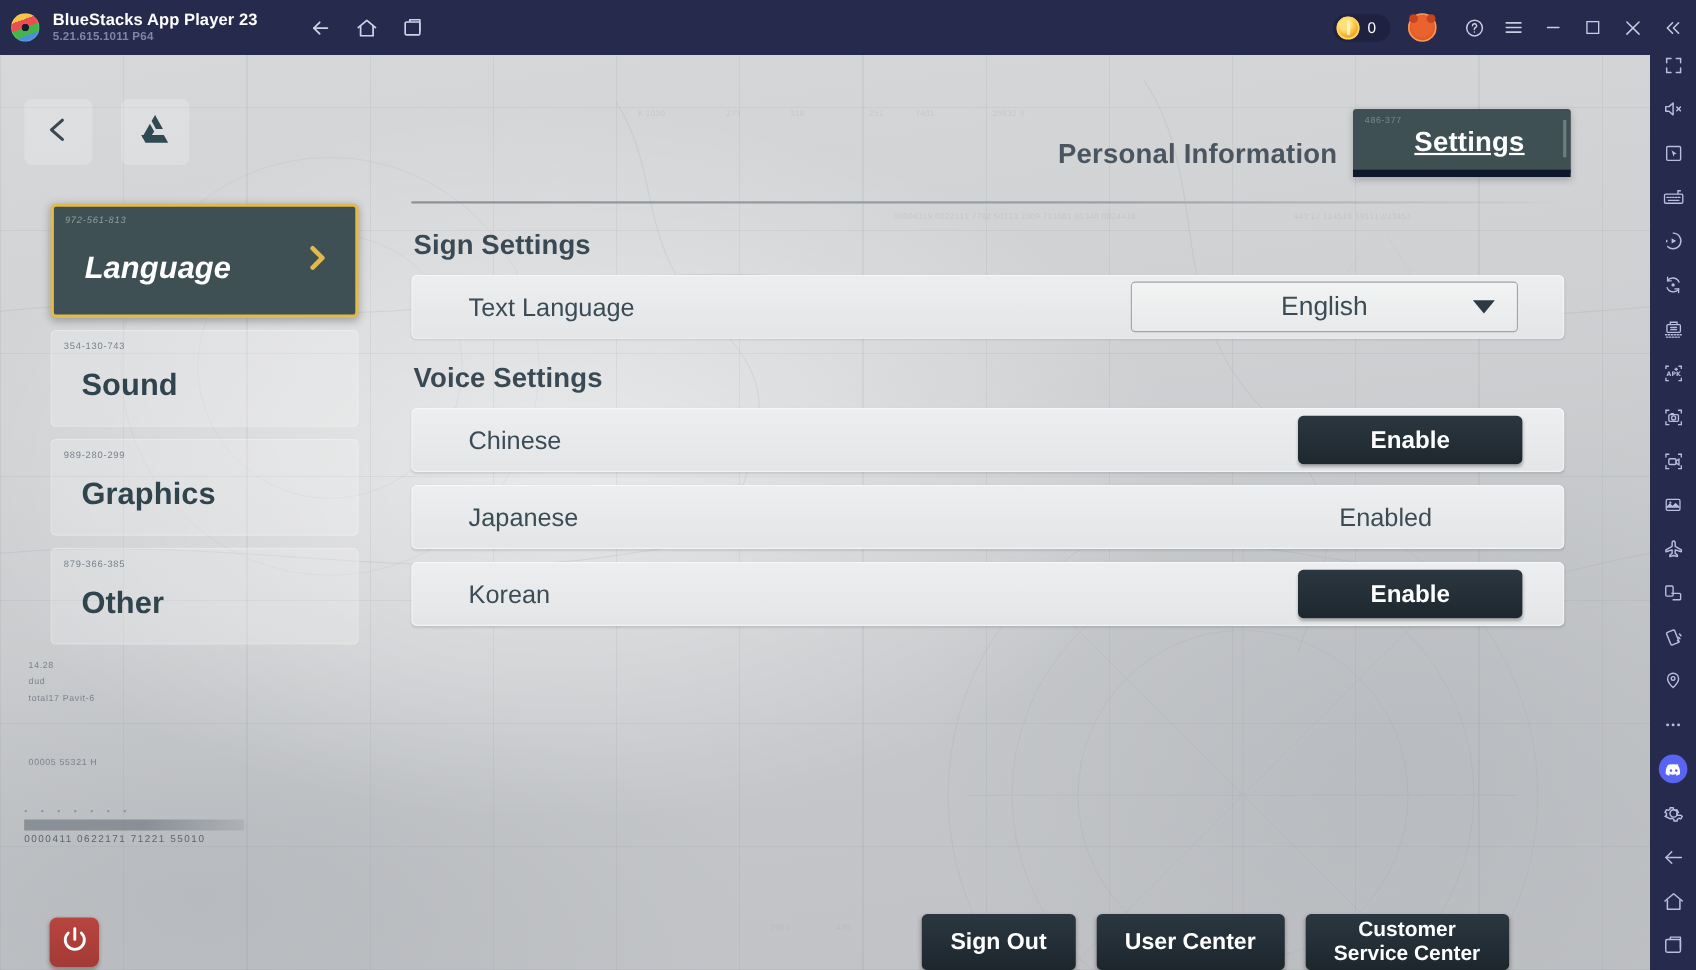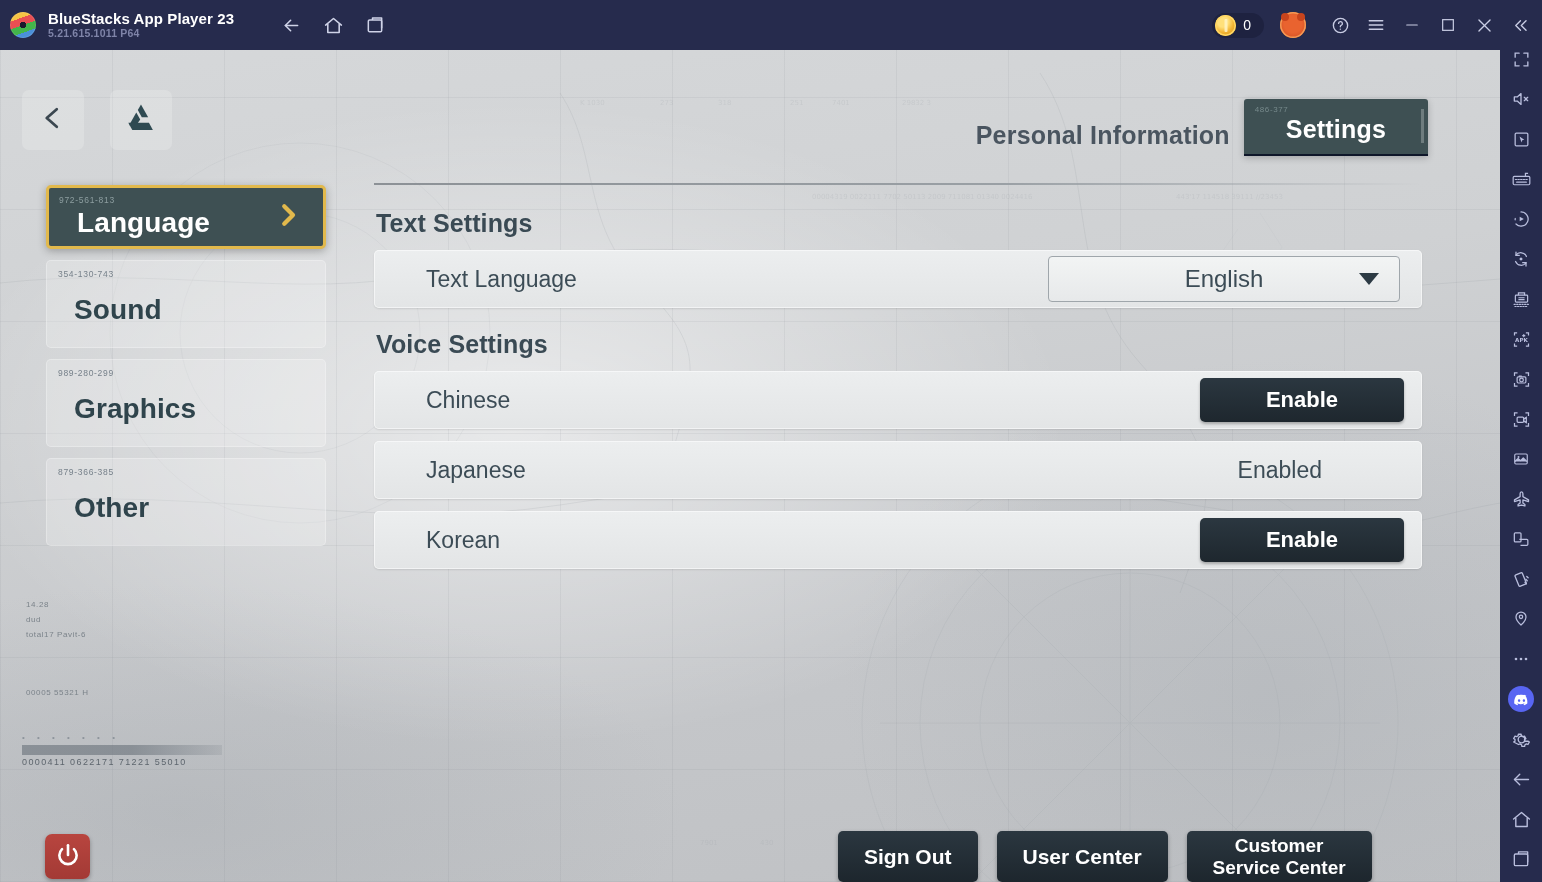--- a/index.html
+++ b/index.html
@@ -114,22 +114,22 @@
     display:flex;align-items:center;justify-content:center;cursor:pointer; z-index:5;
   }
 
   .tabs{ position:absolute; right:72px; top:66px; display:flex; align-items:flex-end; gap:0; z-index:6;}
   .tab{
     font-size:25px; font-weight:bold; color:#4a5560; padding:0 14px 8px 14px; cursor:pointer;
     letter-spacing:.2px; line-height:1;
   }
   .tab.active{
     position:relative; color:#ffffff; background:#3e5053;
-    padding:18px 42px 12px 42px; border-bottom:2px solid #0f172a;
-    border-radius:3px 3px 0 0; box-shadow:0 2px 7px rgba(0,0,0,.22);
+    padding:18px 42px 12px 56px; border-bottom:7px solid #0f172a;
+    border-radius:3px 3px 0 0; box-shadow:0 2px 7px rgba(0,0,0,.22);text-decoration:underline;
   }
   .tab.active .tabcode{
     position:absolute; left:11px; top:7px; font-size:8px; font-weight:normal;
     color:#76898b; letter-spacing:.6px; white-space:nowrap;
   }
   .tab.active::after{
     content:""; position:absolute; right:4px; top:10px; width:3px; height:34px;
     background:rgba(255,255,255,.25);
   }
   .hr-top{ position:absolute; left:374px; top:150px; width:1048px; height:2px;
@@ -145,21 +145,22 @@
   .side-item .code{
     position:absolute; left:12px; top:9px; font-size:8.5px; color:#76808a;
     letter-spacing:.7px; white-space:nowrap;
   }
   .side-item .label{
     position:absolute; left:28px; top:50%; transform:translateY(-30%);
     font-size:28px; font-weight:bold; color:#2f444c; letter-spacing:.1px;
   }
   .side-item.active{
     background:#3e5053; border:3px solid #e2b94c; box-shadow:0 2px 8px rgba(0,0,0,.28);
-    height:64px;
+    height:104px;
+    font-style:italic;
   }
   .side-item.active .code{ color:#8d9ea0; left:10px; top:7px;}
   .side-item.active .label{ color:#ffffff; }
   .side-item .chev{
     position:absolute; right:20px; top:50%; transform:translateY(-50%);
     color:#e2b94c;
   }
 
   
   .panel{ position:absolute; left:374px; top:176px; width:1048px; z-index:5;}
@@ -167,21 +168,21 @@
     font-size:25px; font-weight:bold; color:#3a4a54; margin:0 0 12px 2px; letter-spacing:.1px;
   }
   .sec-title.second{ margin-top:22px; }
   .row{
     position:relative; height:58px; border-radius:5px; margin-bottom:12px;
     background:linear-gradient(180deg,#eceeef 0%, #e3e5e6 100%);
     box-shadow:0 1px 2px rgba(0,0,0,.10), inset 0 0 0 1px rgba(255,255,255,.55);
     display:flex; align-items:center;
   }
   .row .rname{ font-size:23px; color:#3c4c56; margin-left:52px; }
-  .row .rright{ margin-left:auto; display:flex; align-items:flex-start; padding-right:18px;}
+  .row .rright{ margin-left:auto; display:flex; align-items:flex-start; padding-right:38px;}
   .dropdown{
     width:352px; height:46px; margin-right:4px;
     background:linear-gradient(180deg,#f2f4f4,#e7e9ea);
     border:1.5px solid #9fa6ab; border-radius:4px;
     display:flex; align-items:center; justify-content:center; position:relative; cursor:pointer;
   }
   .dropdown .dval{ font-size:24px; color:#3c4c56; }
   .dropdown .caret{
     position:absolute; right:20px; top:50%; transform:translateY(-50%);
     width:0;height:0;border-left:10px solid transparent;border-right:10px solid transparent;
@@ -393,21 +394,21 @@
 
     <div class="side-decor">
       <div>14.28</div>
       <div>dud</div>
       <div>total17 Pavit-6</div>
       <div style="margin-top:42px">00005  55321 H</div>
     </div>
 
     <div class="panel">
 
-      <div class="sec-title">Text Settings</div>
+      <div class="sec-title">Sign Settings</div>
 
       <div class="row">
         <div class="rname">Text Language</div>
         <div class="rright">
           <div class="dropdown">
             <span class="dval">English</span>
             <span class="caret"></span>
           </div>
         </div>
       </div>

